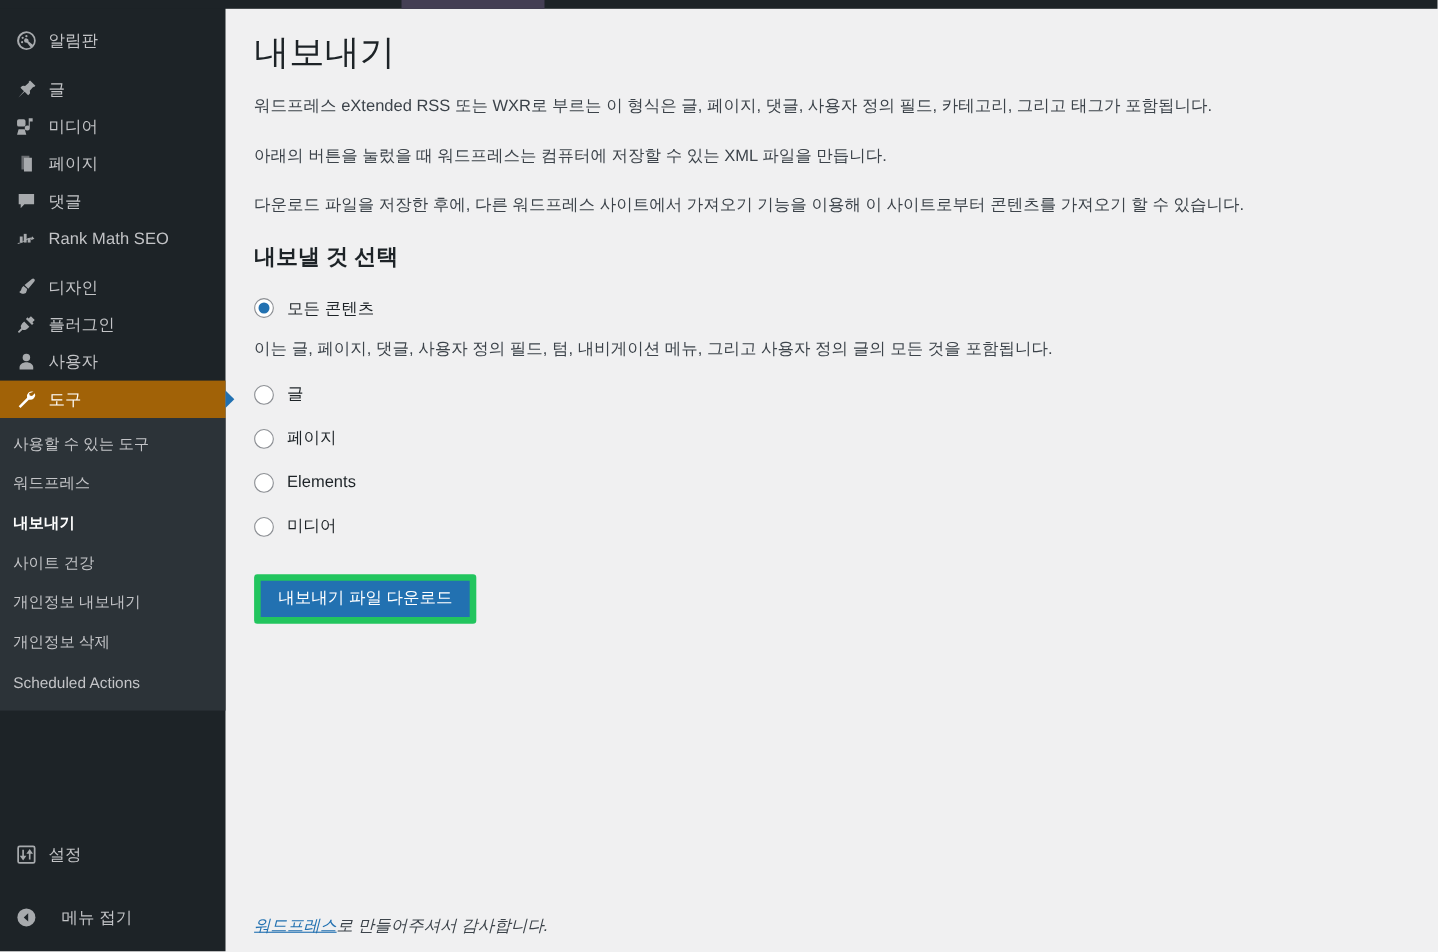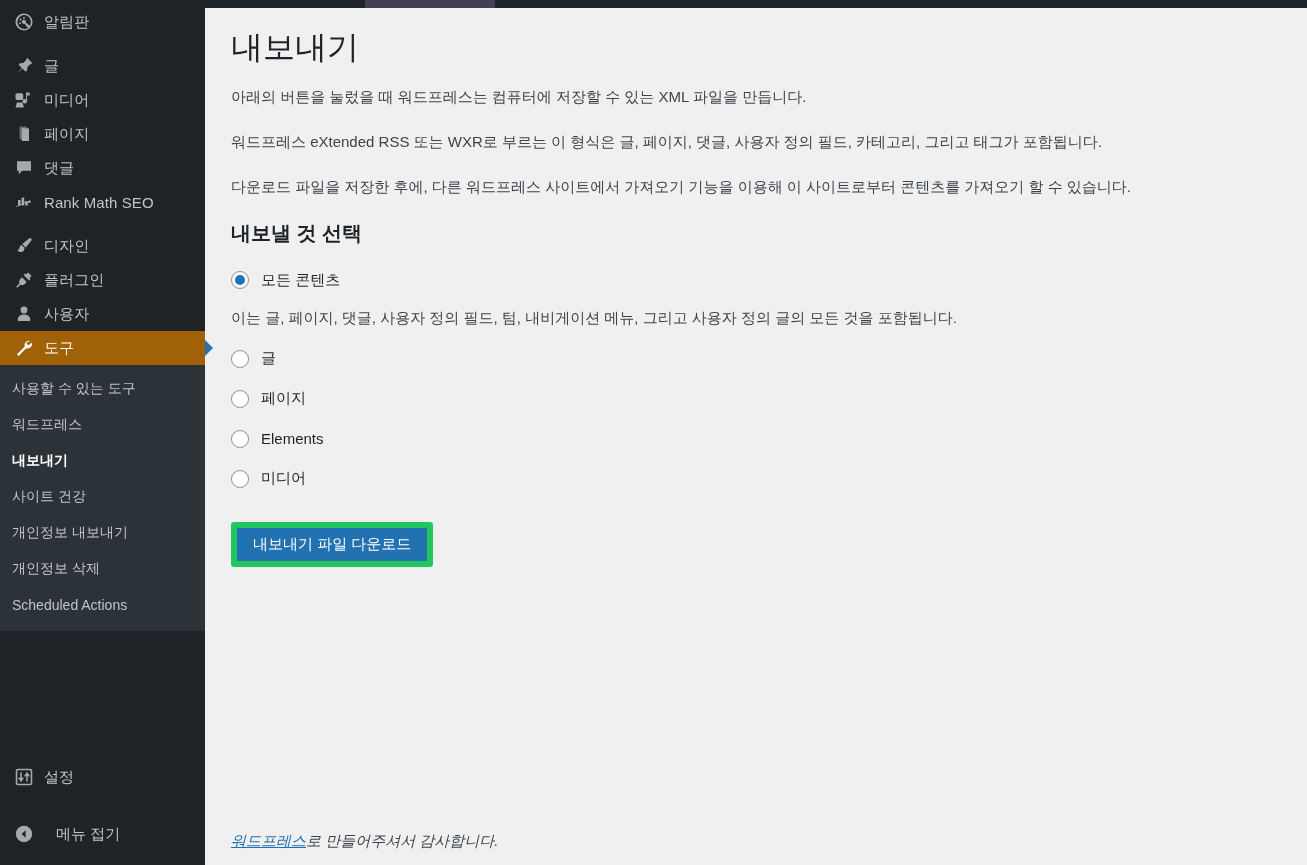--- a/index.html
+++ b/index.html
@@ -40,21 +40,21 @@
   
   #sidebar {
     position: absolute;
     top: 0; left: 0;
     width: 205px;
     height: 865px;
     background: #1d2327;
     z-index: 30;
   }
 
-  .menu-list { list-style: none; padding-top: 5px; }
+  .menu-list { list-style: none; padding-top: 20px; }
 
   .menu-item {
     position: relative;
     display: flex;
     align-items: center;
     height: 34px;
     padding-left: 8px;
     color: #c3c4c7;
     font-size: 15px;
     cursor: pointer;
@@ -394,22 +394,22 @@
           <path d="M11.6 6.2 7.6 10l4 3.8Z" fill="#1d2327"></path>
         </svg>
       </span>
       <span class="mi-label">메뉴 접기</span>
     </div>
   </nav>
 
   <main id="content">
     <h1 class="page-title">내보내기</h1>
 
+    <p class="desc">워드프레스 eXtended RSS 또는 WXR로 부르는 이 형식은 글, 페이지, 댓글, 사용자 정의 필드, 카테고리, 그리고 태그가 포함됩니다.</p>
     <p class="desc">아래의 버튼을 눌렀을 때 워드프레스는 컴퓨터에 저장할 수 있는 XML 파일을 만듭니다.</p>
-    <p class="desc">워드프레스 eXtended RSS 또는 WXR로 부르는 이 형식은 글, 페이지, 댓글, 사용자 정의 필드, 카테고리, 그리고 태그가 포함됩니다.</p>
     <p class="desc">다운로드 파일을 저장한 후에, 다른 워드프레스 사이트에서 가져오기 기능을 이용해 이 사이트로부터 콘텐츠를 가져오기 할 수 있습니다.</p>
 
     <h2 class="section-title">내보낼 것 선택</h2>
 
     <div class="radio-row">
       <span class="radio checked"></span>
       <span class="radio-label">모든 콘텐츠</span>
     </div>
 
     <p class="radio-desc">이는 글, 페이지, 댓글, 사용자 정의 필드, 텀, 내비게이션 메뉴, 그리고 사용자 정의 글의 모든 것을 포함됩니다.</p>

